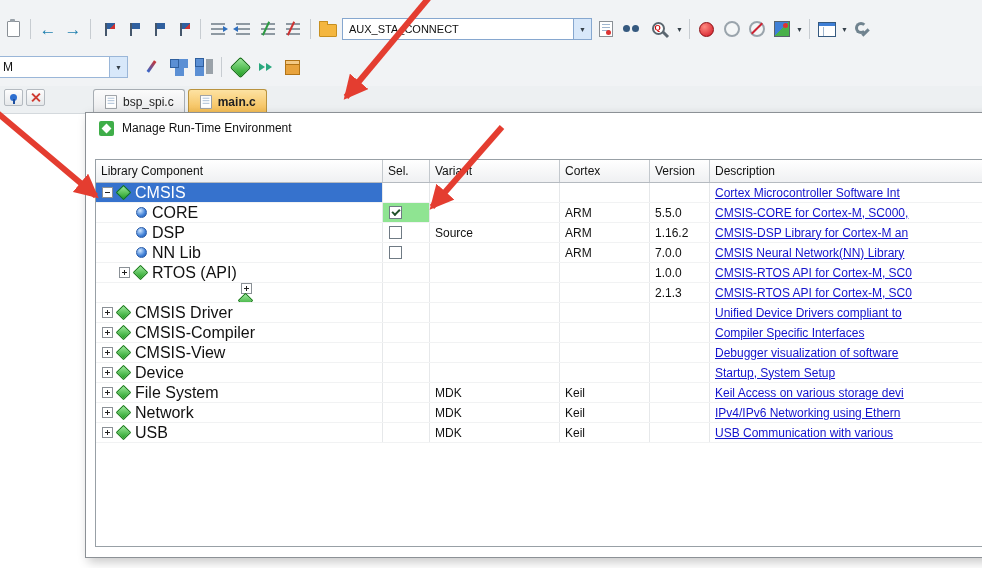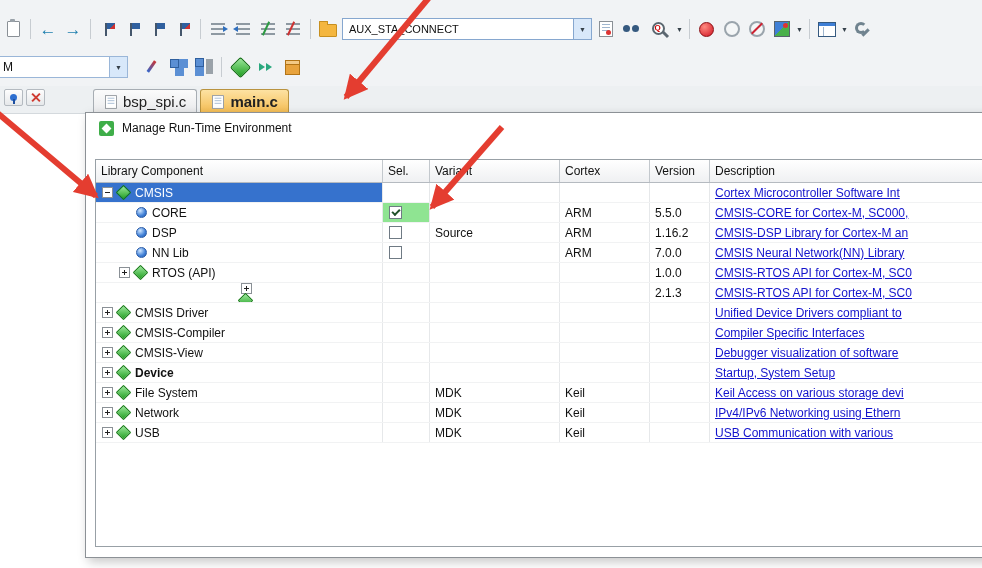--- a/index.html
+++ b/index.html
@@ -79,21 +79,21 @@
   .panel-btns{position:absolute;left:4px;top:3px;display:flex;gap:3px;}
   .pbtn{width:17px;height:15px;background:linear-gradient(#fdfdfd,#e6e8ea);border:1px solid #b4bac0;border-radius:2px;
         display:flex;align-items:center;justify-content:center;position:relative;}
   .pin::before{content:"";width:7px;height:7px;background:#2e6fd0;border-radius:50%;display:block;}
   .pin::after{content:"";position:absolute;bottom:1px;left:8px;width:2px;height:5px;background:#1d4fa0;}
   .xmark{position:relative;width:9px;height:9px;}
   .xmark::before,.xmark::after{content:"";position:absolute;left:4px;top:-1px;width:2px;height:11px;background:#cf3a30;}
   .xmark::before{transform:rotate(45deg);} .xmark::after{transform:rotate(-45deg);}
   .tabs{position:absolute;left:93px;bottom:0;display:flex;gap:3px;align-items:flex-end;}
   .tab{height:23px;display:flex;align-items:center;gap:5px;padding:0 10px;border:1px solid #a7adb3;border-bottom:none;
-       background:linear-gradient(#fbfbfb,#e9eaec);border-radius:3px 3px 0 0;font-size:15px;color:#222;}
+       background:linear-gradient(#fbfbfb,#e9eaec);border-radius:3px 3px 0 0;font-size:12px;color:#222;}
   .tab.active{background:linear-gradient(#fde2a2,#f4bc52);border-color:#b9933f;font-weight:bold;}
   .tab .sheet{transform:scale(.85);}
 
   
   .dialog{position:absolute;left:85px;top:112px;width:905px;height:446px;background:#fff;
           border:1px solid #8c9196;box-shadow:3px 4px 10px rgba(0,0,0,.22);z-index:5;box-sizing:border-box;}
   .dlg-title{height:30px;display:flex;align-items:center;gap:8px;padding-left:13px;}
   .dlg-icon{width:15px;height:15px;background:#3fae49;border-radius:2px;position:relative;flex:none;}
   .dlg-icon::after{content:"";position:absolute;inset:4px;background:#fff;transform:rotate(45deg);}
   .dlg-text{font-size:12px;color:#111;}
@@ -107,21 +107,21 @@
   .rrow{display:flex;height:19px;border-bottom:1px solid #f1f2f3;}
   .tw{width:11px;height:11px;flex:none;position:relative;margin-right:4px;background:#fff;border:1px solid #8a9096;box-sizing:border-box;}
   .tw.minus::before,.tw.plus::before{content:"";position:absolute;left:2px;right:2px;top:4px;height:1px;background:#222;}
   .tw.plus::after{content:"";position:absolute;top:2px;bottom:2px;left:4px;width:1px;background:#222;}
   .tw.none{visibility:hidden;}
   .ticon{width:13px;height:13px;flex:none;margin-right:5px;position:relative;}
   .ticon.diamond::before{content:"";position:absolute;inset:1px;transform:rotate(45deg);
         background:linear-gradient(135deg,#9be89b,#22a022);border:1px solid #127a12;border-radius:1px;}
   .ticon.ball::before{content:"";position:absolute;left:2px;top:1px;width:9px;height:9px;border-radius:50%;
         background:radial-gradient(circle at 35% 30%,#cfe6ff,#3f7fd6 60%,#2a5ca8);border:1px solid #2a5ca8;}
-  .tlabel{font-size:12px;color:#111;white-space:nowrap;}
+  .tlabel{font-size:16px;color:#111;white-space:nowrap;}
   .comp.sel{background:#3672cd;}
   .comp.sel .tlabel{color:#fff;}
   .selc{padding-left:6px;}
   .selc.on{background:#8fe492;}
   .cb{width:13px;height:13px;background:#fff;border:1px solid #6f7a84;position:relative;flex:none;box-sizing:border-box;}
   .cb.checked::after{content:"";position:absolute;left:2px;top:2px;width:6px;height:3px;
         border-left:2px solid #1f5128;border-bottom:2px solid #1f5128;transform:rotate(-45deg);}
   .link{color:#1414cc;text-decoration:underline;cursor:pointer;white-space:nowrap;}
 
   
@@ -411,21 +411,21 @@
             </div>
             <div class="cell w-sel selc"></div>
             <div class="cell w-var"></div>
             <div class="cell w-ven"></div>
             <div class="cell w-vrs"></div>
             <div class="cell w-desc">
               <span class="link">Debugger visualization of software</span>
             </div>
           </div>
           <div class="rrow">
-            <div class="cell w-comp comp" style="padding-left: 6px; font-weight: bold;">
+            <div class="cell w-comp comp" style="padding-left: 6px;">
               <span class="tw plus"></span>
               <span class="ticon diamond"></span>
               <span class="tlabel">Device</span>
             </div>
             <div class="cell w-sel selc"></div>
             <div class="cell w-var"></div>
             <div class="cell w-ven"></div>
             <div class="cell w-vrs"></div>
             <div class="cell w-desc">
               <span class="link">Startup, System Setup</span>

